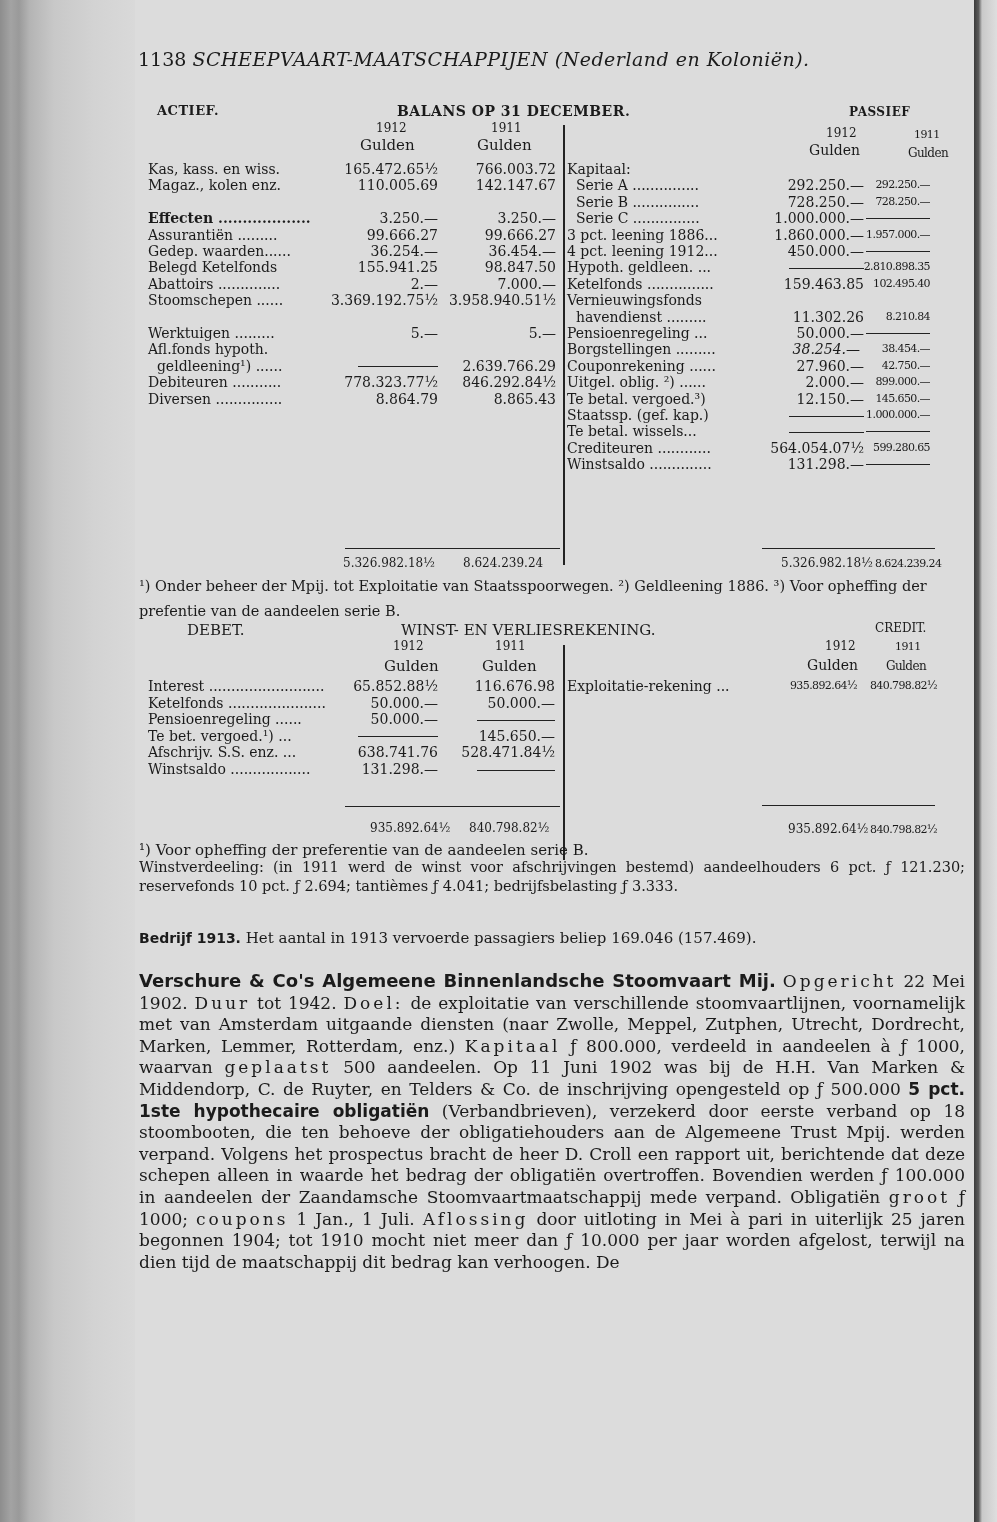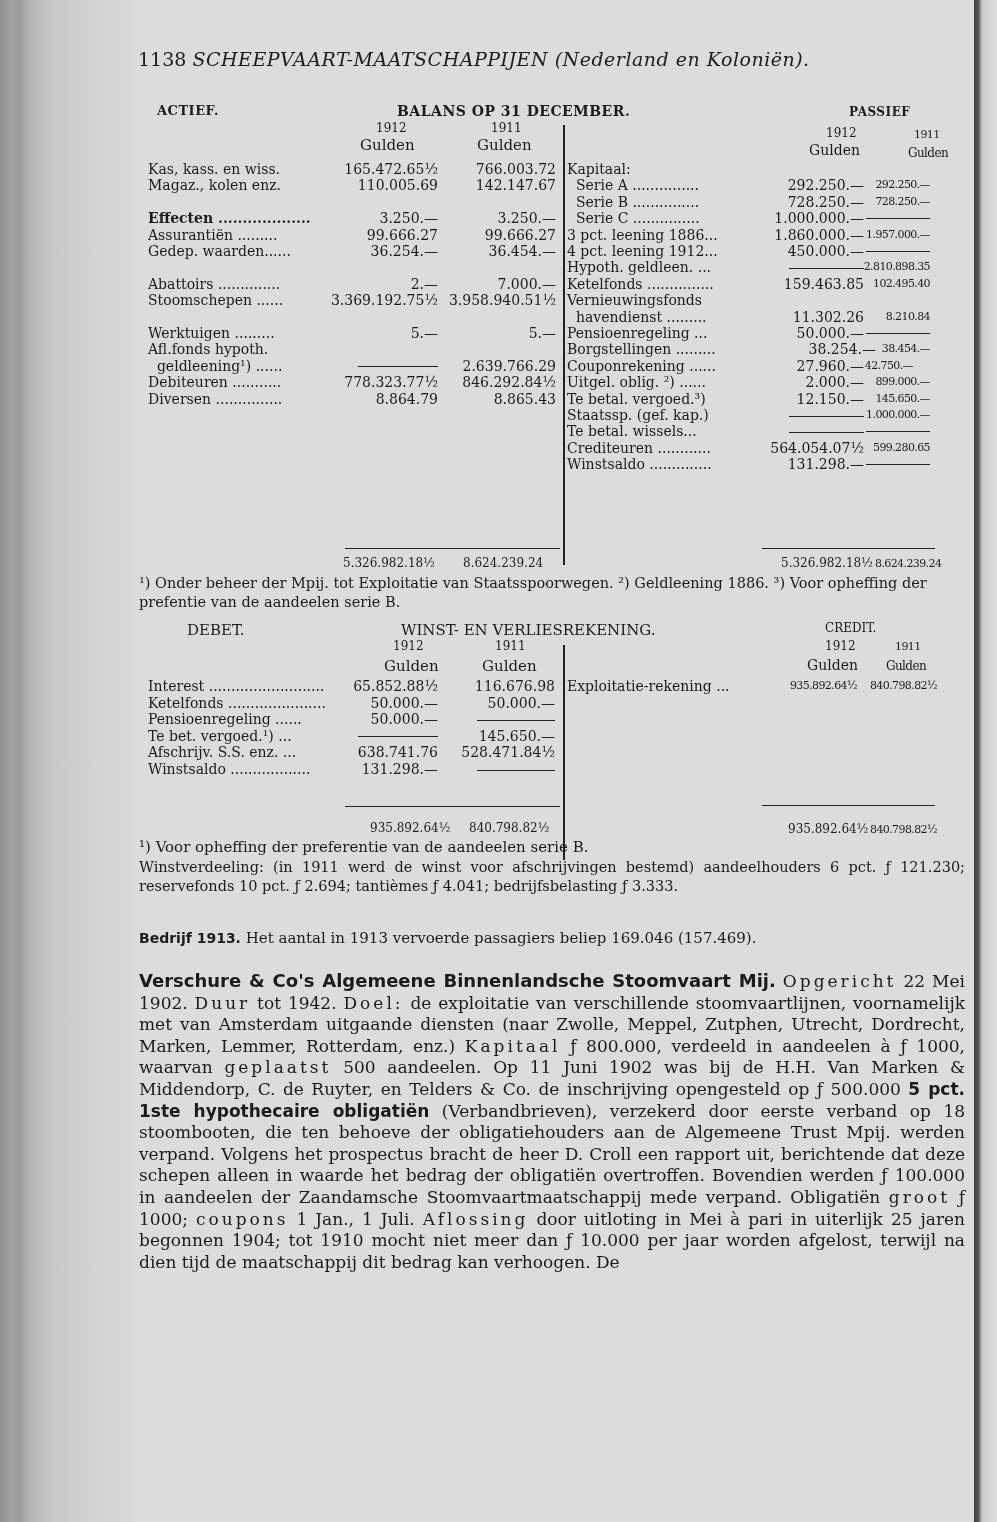--- a/index.html
+++ b/index.html
@@ -30,21 +30,21 @@
   .lbl { position:absolute; left:0; }
   .num1, .num2 { position:absolute; text-align:right; }
   .cond { font-size:11px; letter-spacing:-0.6px; }
 
   .vline { position:absolute; width:1.5px; background:#222; }
   .hrule { position:absolute; height:1px; background:#222; }
   .dash { display:inline-block; height:1px; background:#222; vertical-align:middle; }
 
   .para { position:absolute; left:4px; width:826px; font-size:17px; line-height:21.6px; text-align:justify; }
   .para .bold-sans { font-family:"DejaVu Sans","Liberation Sans",sans-serif; font-weight:bold; }
-  .small-par { position:absolute; left:4px; width:826px; font-size:14.5px; line-height:19px; }
+  .small-par { position:absolute; left:4px; width:826px; font-size:14.5px; line-height:25px; }
   .spaced { letter-spacing:3px; }
 </style>
 </head>
 <body>
 
 <div class="binding"></div>
 <div class="rightstrip"></div>
 
 <div class="page">
 
@@ -88,20 +88,25 @@
       <div class="row" style="top: 65.6px; left: 0px; width: 100%;">
         <span class="lbl" style="white-space: pre;">Assurantiën .........</span>
         <span class="num1" style="right: 120px;">99.666.27</span>
         <span class="num2" style="right: 2px;">99.666.27</span>
       </div>
       <div class="row" style="top: 82px; left: 0px; width: 100%;">
         <span class="lbl" style="white-space: pre;">Gedep. waarden......</span>
         <span class="num1" style="right: 120px;">36.254.—</span>
         <span class="num2" style="right: 2px;">36.454.—</span>
       </div>
+      <div class="row" style="top: 98.4px; left: 0px; width: 100%;">
+        <span class="lbl" style="white-space: pre;">Belegd Ketelfonds</span>
+        <span class="num1" style="right: 120px;">155.941.25</span>
+        <span class="num2" style="right: 2px;">98.847.50</span>
+      </div>
       <div class="row" style="top: 114.8px; left: 0px; width: 100%;">
         <span class="lbl" style="white-space: pre;">Abattoirs ..............</span>
         <span class="num1" style="right: 120px;">2.—</span>
         <span class="num2" style="right: 2px;">7.000.—</span>
       </div>
       <div class="row" style="top: 131.2px; left: 0px; width: 100%;">
         <span class="lbl" style="white-space: pre;">Stoomschepen ......</span>
         <span class="num1" style="right: 120px;">3.369.192.75½</span>
         <span class="num2" style="right: 2px;">3.958.940.51½</span>
       </div>
@@ -177,27 +182,27 @@
         <span class="num1" style="right: 68px;">11.302.26</span>
         <span class="num2 cond" style="right: 2px;">8.210.84</span>
       </div>
       <div class="row" style="top: 164px; left: 0px; width: 100%;">
         <span class="lbl" style="white-space: pre;">Pensioenregeling ...</span>
         <span class="num1" style="right: 68px;">50.000.—</span>
         <span class="num2 cond" style="right: 2px;"><span class="dash" style="width: 64px;"></span></span>
       </div>
       <div class="row" style="top: 180.4px; left: 0px; width: 100%;">
         <span class="lbl" style="white-space: pre;">Borgstellingen .........</span>
-        <span class="num1" style="right: 56px;">38.254.—</span>
+        <span class="num1" style="right: 72px; font-style: italic;">38.254.—</span>
         <span class="num2 cond" style="right: 2px;">38.454.—</span>
       </div>
       <div class="row" style="top: 196.8px; left: 0px; width: 100%;">
         <span class="lbl" style="white-space: pre;">Couponrekening ......</span>
         <span class="num1" style="right: 68px;">27.960.—</span>
-        <span class="num2 cond" style="right: 19px; margin-left: 44px;">42.750.—</span>
+        <span class="num2 cond" style="right: 2px; margin-left: 44px;">42.750.—</span>
       </div>
       <div class="row" style="top: 213.2px; left: 0px; width: 100%;">
         <span class="lbl" style="white-space: pre;">Uitgel. oblig. ²) ......</span>
         <span class="num1" style="right: 68px;">2.000.—</span>
         <span class="num2 cond" style="right: 2px;">899.000.—</span>
       </div>
       <div class="row" style="top: 229.6px; left: 0px; width: 100%;">
         <span class="lbl" style="white-space: pre;">Te betal. vergoed.³)</span>
         <span class="num1" style="right: 68px;">12.150.—</span>
         <span class="num2 cond" style="right: 2px;">145.650.—</span>
@@ -228,21 +233,21 @@
   <div class="hrule" style="left:627px;top:548px;width:173px;"></div>
   <div class="abs sm" style="left:208px;top:556px;">5.326.982.18½</div>
   <div class="abs sm" style="left:328px;top:556px;">8.624.239.24</div>
   <div class="abs sm" style="left:646px;top:556px;">5.326.982.18½</div>
   <div class="abs cond" style="left:740px;top:557px;">8.624.239.24</div>
 
   <div class="small-par" style="top:574px;">¹) Onder beheer der Mpij. tot Exploitatie van Staatsspoorwegen. ²) Geldleening 1886. ³) Voor opheffing der prefentie van de aandeelen serie B.</div>
 
   <div class="abs" style="left:52px;top:621px;font-size:15px;">DEBET.</div>
   <div class="abs" style="left:266px;top:621px;font-size:15px;">WINST- EN VERLIESREKENING.</div>
-  <div class="abs sm" style="left:690px;top:621px;text-align:center;">CREDIT.</div>
+  <div class="abs sm" style="left:740px;top:621px;text-align:center;">CREDIT.</div>
 
   <div class="abs sm" style="left:258px;top:639px;">1912</div>
   <div class="abs sm" style="left:360px;top:639px;">1911</div>
   <div class="abs" style="left:249px;top:657px;font-size:15px;">Gulden</div>
   <div class="abs" style="left:347px;top:657px;font-size:15px;">Gulden</div>
 
   <div class="abs sm" style="left:690px;top:639px;">1912</div>
   <div class="abs cond" style="left:760px;top:640px;">1911</div>
   <div class="abs" style="left:672px;top:657px;font-size:14px;">Gulden</div>
   <div class="abs cond" style="left:751px;top:659px;font-size:12px;">Gulden</div>

